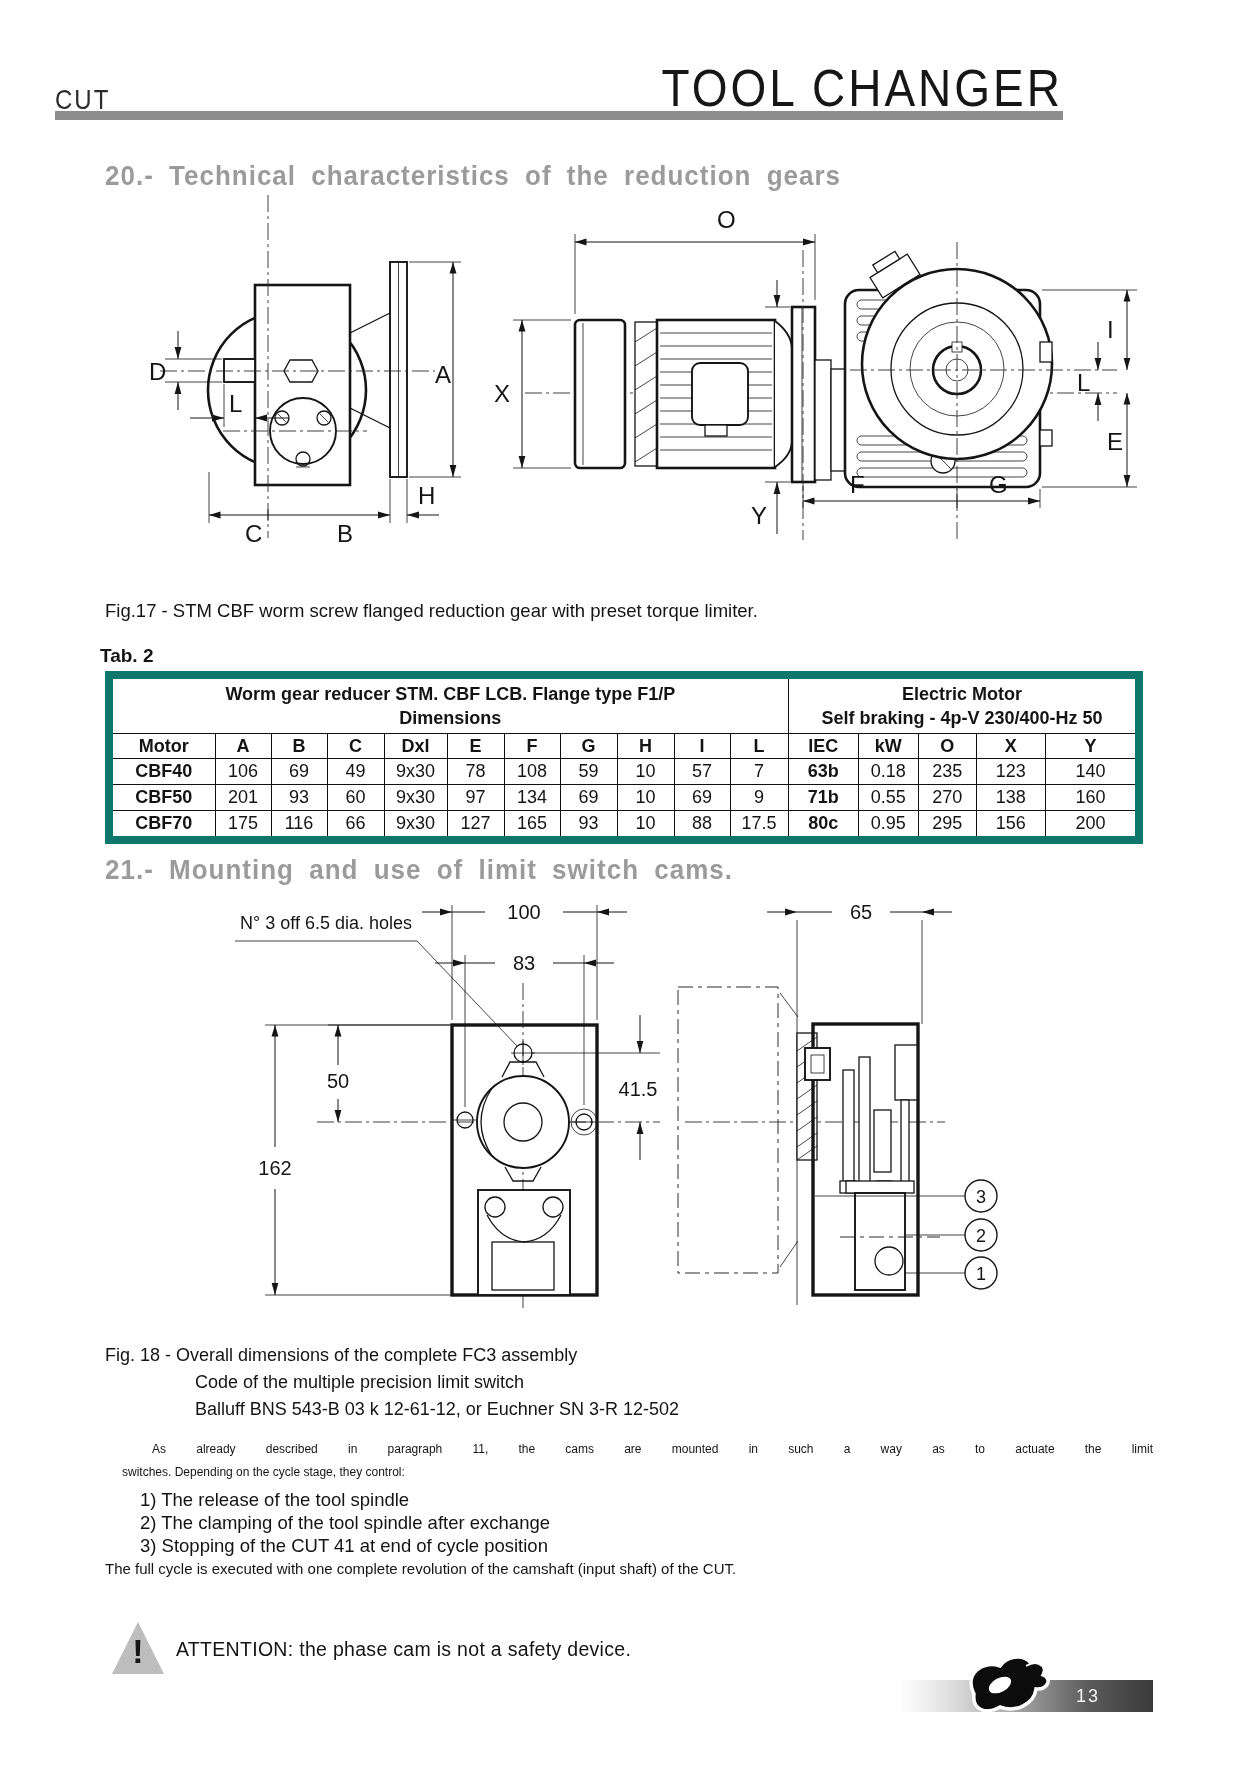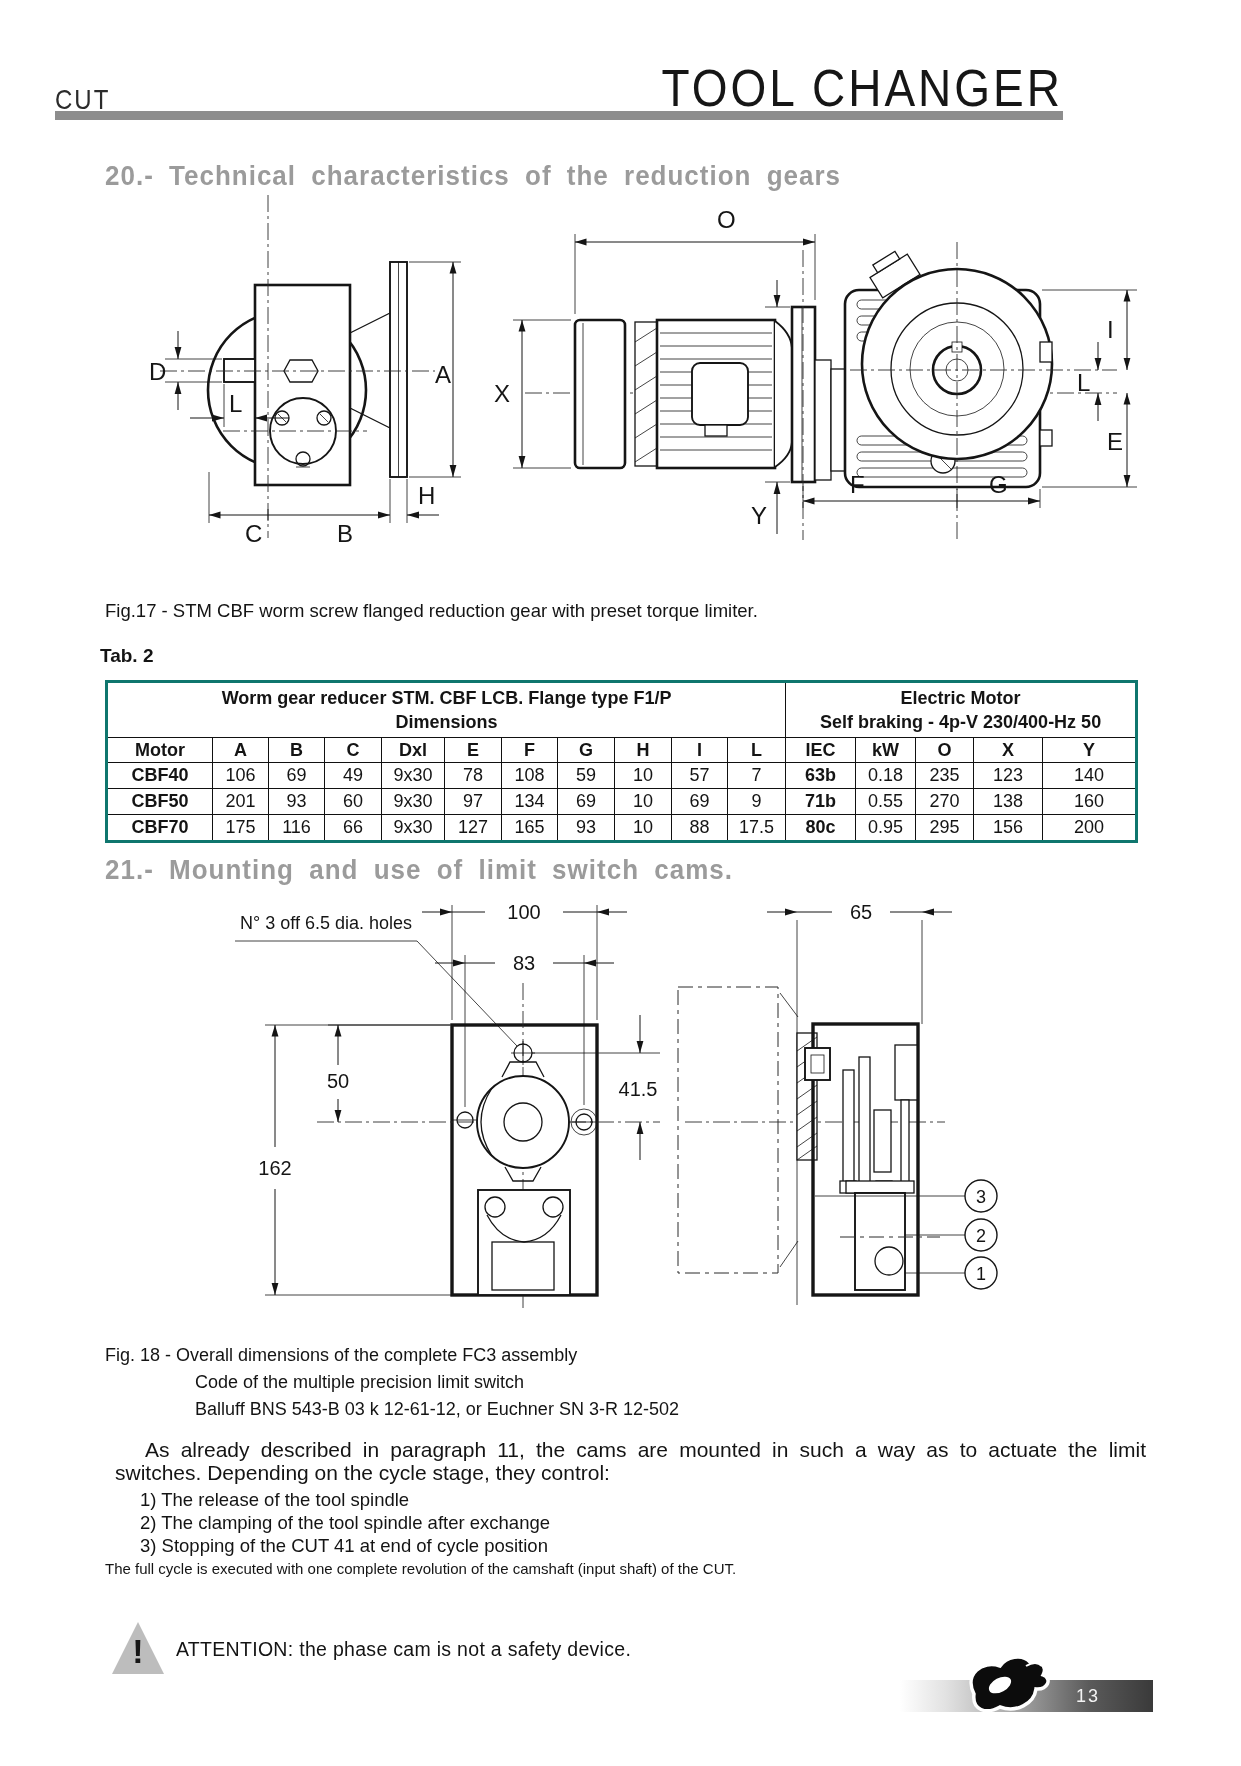--- a/index.html
+++ b/index.html
@@ -16,29 +16,29 @@
 
   .sec-heading { left:105px; font-size:26px; font-weight:bold; letter-spacing:1px; word-spacing:7px; color:#9b9b9b; transform:scaleY(1.05); transform-origin:left top; white-space:nowrap; }
   .h20 { top:160px; }
   .h21 { top:854px; }
 
   .cap17 { left:105px; top:600px; font-size:18.5px; }
   .tab-label { left:100px; top:645px; font-size:19px; font-weight:bold; }
 
   .spec-table { left:105px; top:671px; border-collapse:collapse; table-layout:fixed; width:1030px; }
   .spec-table td, .spec-table th { border:1.7px solid #111; font-size:18px; text-align:center; vertical-align:middle; padding:0; height:25px; overflow:hidden; white-space:nowrap; }
-  .spec-table { border:3px solid #0f766e;margin-top:9px; }
+  .spec-table { border:8px solid #0f766e; }
   .spec-table .grp { height:54px; font-weight:bold; line-height:24px; }
   .spec-table thead th { font-weight:bold; }
   .spec-table .colhdr th { height:24px; }
 
   .cap18 { left:105px; top:1342px; font-size:18px; line-height:27px; }
   .cap18 .ind { padding-left:90px; }
 
-  .para { left:115px; top:1438px; width:1031px; font-size:21px; line-height:23px; }
+  .para { left:122px; top:1438px; width:1031px; font-size:12px; line-height:23px; }
   .para .l1 { display:block; text-align:justify; text-align-last:justify; text-indent:30px; }
   .para .l2 { display:block; }
 
   .cycle-list { left:140px; top:1488px; font-size:18.5px; line-height:23px; }
   .closing { left:105px; top:1560px; font-size:15px; }
 
   .warn-tri { left:112px; top:1622px; width:52px; height:52px; background:#bdbdbd;
     clip-path:polygon(50% 0, 100% 100%, 0 100%); display:flex; align-items:flex-end; justify-content:center; }
   .warn-tri span { font-size:34px; font-weight:bold; color:#161616; line-height:46px; }
   .attention { left:176px; top:1638px; font-size:19.5px; letter-spacing:0.3px; }

